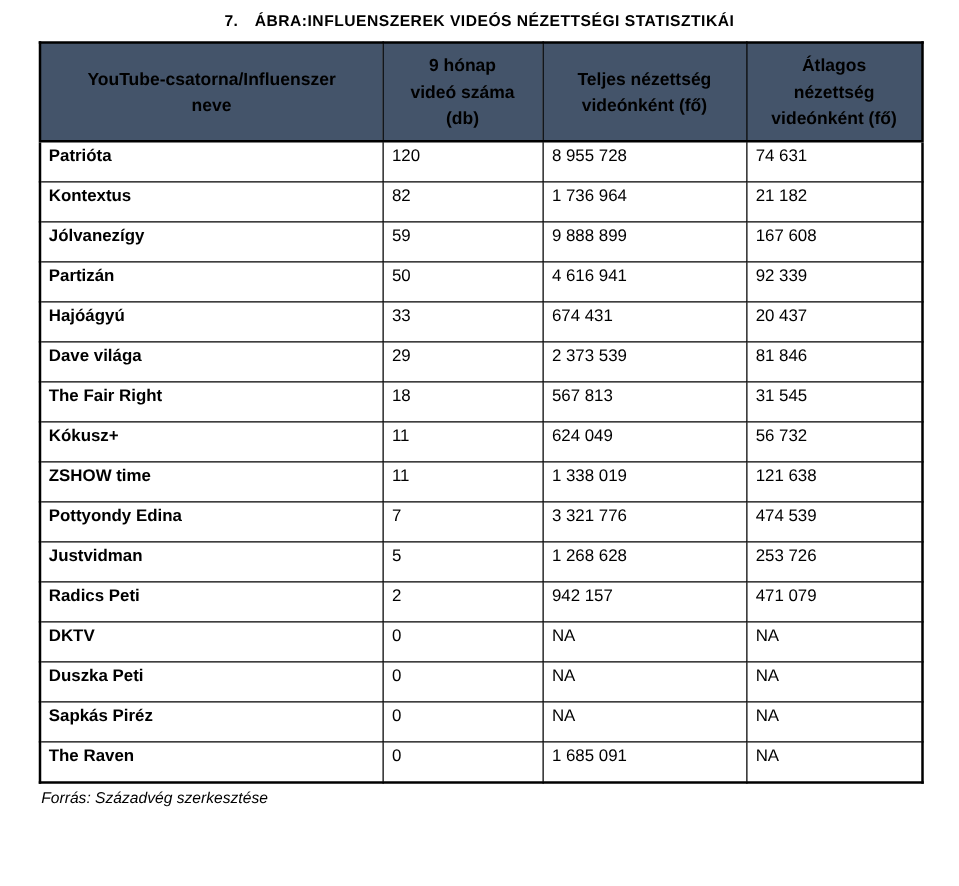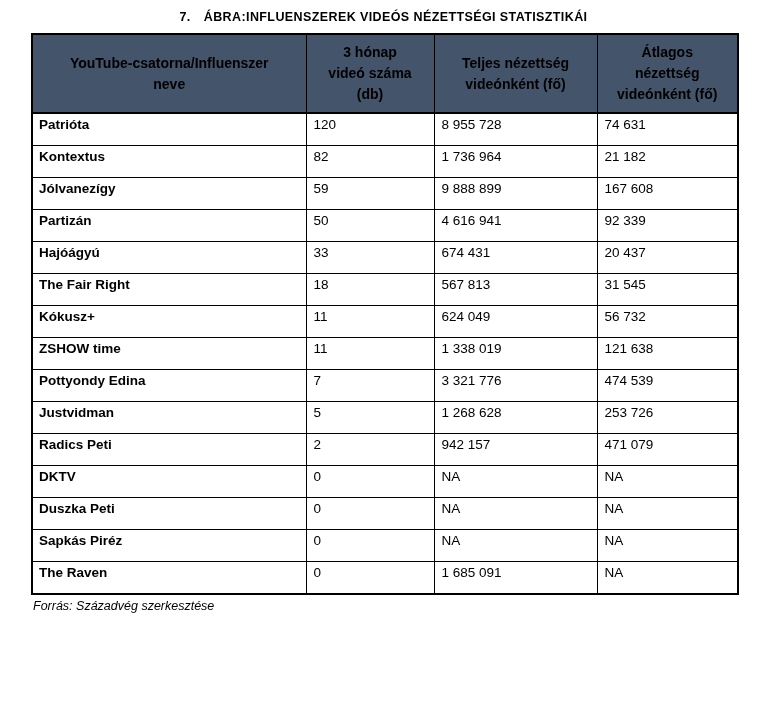--- a/index.html
+++ b/index.html
@@ -84,21 +84,21 @@
     <colgroup>
       <col class="c1">
         <col class="c2">
         <col class="c3">
         <col class="c4">
     </colgroup>
     <thead>
       <tr id="header-row">
           <th>YouTube-csatorna/Influenszer
 neve</th>
-          <th>3 hónap
+          <th>9 hónap
 videó száma
 (db)</th>
           <th>Teljes nézettség
 videónként (fő)</th>
           <th>Átlagos
 nézettség
 videónként (fő)</th>
         </tr>
     </thead>
     <tbody id="table-body">
@@ -126,20 +126,26 @@
           <td class="num-col">4 616 941</td>
           <td class="num-col">92 339</td>
         </tr>
         <tr>
           <td class="name-col">Hajóágyú</td>
           <td class="num-col">33</td>
           <td class="num-col">674 431</td>
           <td class="num-col">20 437</td>
         </tr>
         <tr>
+          <td class="name-col">Dave világa</td>
+          <td class="num-col">29</td>
+          <td class="num-col">2 373 539</td>
+          <td class="num-col">81 846</td>
+        </tr>
+        <tr>
           <td class="name-col">The Fair Right</td>
           <td class="num-col">18</td>
           <td class="num-col">567 813</td>
           <td class="num-col">31 545</td>
         </tr>
         <tr>
           <td class="name-col">Kókusz+</td>
           <td class="num-col">11</td>
           <td class="num-col">624 049</td>
           <td class="num-col">56 732</td>

